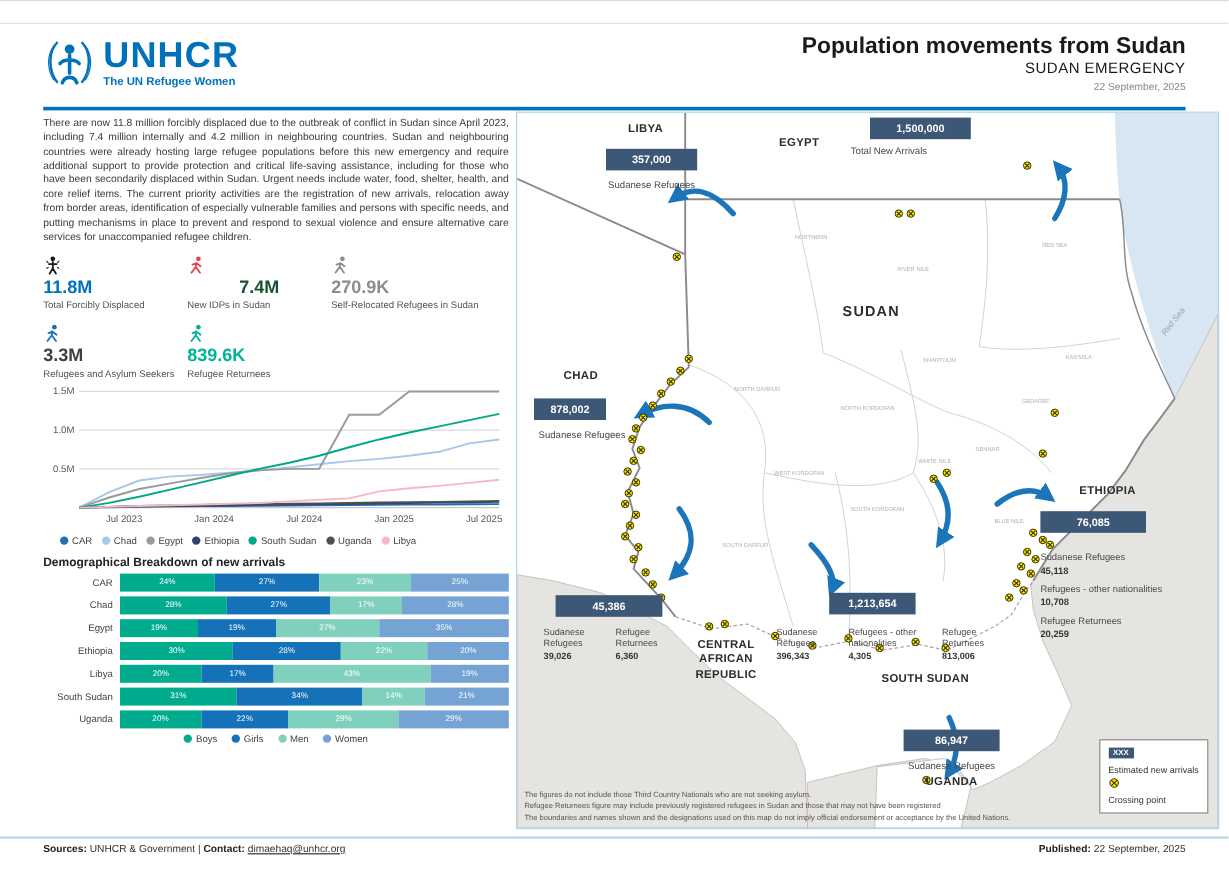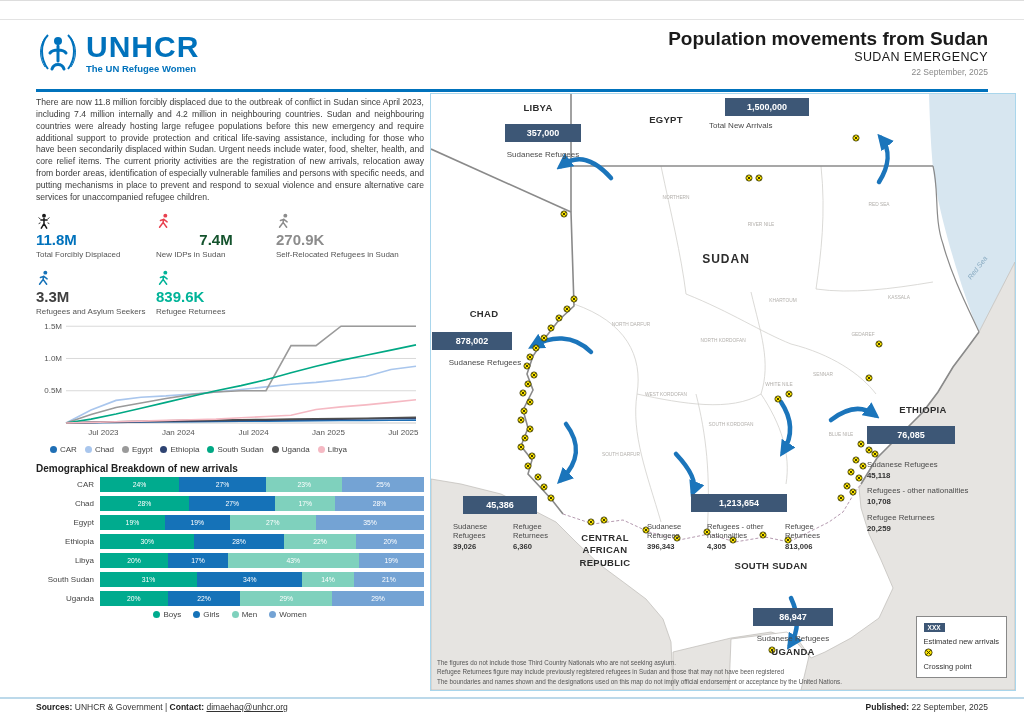--- a/index.html
+++ b/index.html
@@ -553,37 +553,37 @@
 
     <div class="country-label" style="left:72px;top:8px;width:70px;">LIBYA</div>
     <div class="stat-box" style="left:74px;top:30px;width:76px;">357,000</div>
     <div class="map-caption" style="left:62px;top:56px;width:100px;text-align:center;">Sudanese Refugees</div>
 
     <div class="country-label" style="left:200px;top:20px;width:70px;">EGYPT</div>
     <div class="stat-box" style="left:294px;top:4px;width:84px;">1,500,000</div>
     <div class="map-caption" style="left:278px;top:27px;width:116px;text-align:left;">Total New Arrivals</div>
 
     <div class="country-label" style="left:18px;top:214px;width:70px;">CHAD</div>
-    <div class="stat-box" style="left:1px;top:238px;width:80px;">878,002</div>
+    <div class="stat-box" style="left:14px;top:238px;width:60px;">878,002</div>
     <div class="map-caption" style="left:6px;top:264px;width:96px;text-align:center;">Sudanese Refugees</div>
 
-    <div class="stat-box" style="left:32px;top:402px;width:74px;">45,386</div>
+    <div class="stat-box" style="left:32px;top:402px;width:89px;">45,386</div>
     <div class="cols" style="left:22px;top:428px;width:120px;">
       <div class="col" style="width:52px;">
         <div>Sudanese Refugees</div>
         <div class="cv">39,026</div>
       </div>
       <div class="col" style="width:54px;">
         <div>Refugee Returnees</div>
         <div class="cv">6,360</div>
       </div>
     </div>
     <div class="country-label" style="left:128px;top:438px;width:92px;line-height:1.3;">CENTRAL AFRICAN REPUBLIC</div>
 
-    <div class="stat-box" style="left:260px;top:400px;width:96px;">1,213,654</div>
+    <div class="stat-box" style="left:260px;top:400px;width:72px;">1,213,654</div>
     <div class="cols" style="left:216px;top:428px;width:200px;">
       <div class="col" style="width:52px;">
         <div>Sudanese Refugees</div>
         <div class="cv">396,343</div>
       </div>
       <div class="col" style="width:70px;">
         <div>Refugees - other nationalities</div>
         <div class="cv">4,305</div>
       </div>
       <div class="col" style="width:56px;">

